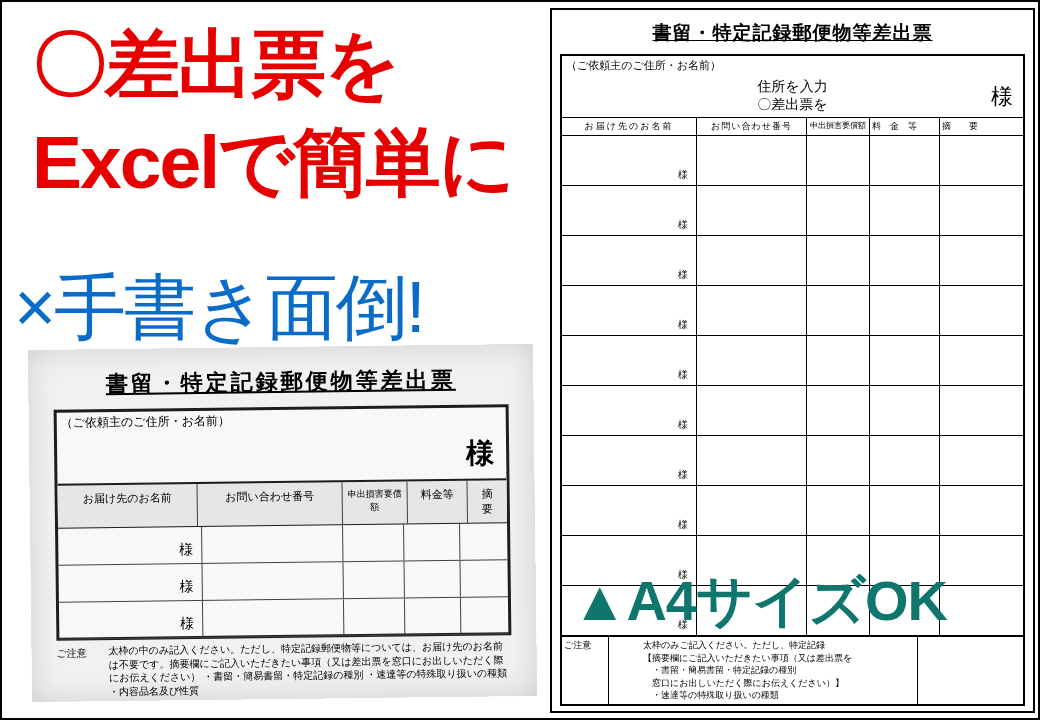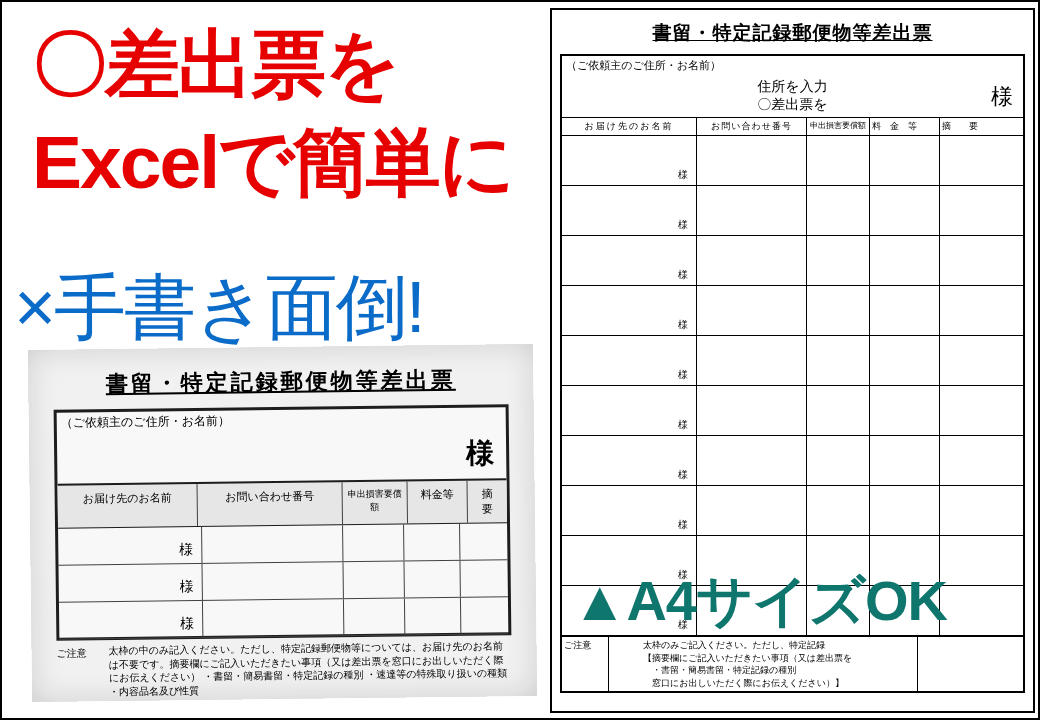--- a/index.html
+++ b/index.html
@@ -330,16 +330,17 @@
         <div class="n5"></div>
       </div>
   </div>
   <div class="notes">
     <div class="lbl">ご注意</div>
     <div class="mid">
       <div>太枠のみご記入ください。ただし、特定記録</div>
       <div>【摘要欄にご記入いただきたい事項（又は差出票を</div>
       <div>　・書留・簡易書留・特定記録の種別</div>
       <div>　窓口にお出しいただく際にお伝えください）】</div>
+      <div>　・速達等の特殊取り扱いの種類</div>
     </div>
     <div class="rgt"></div>
   </div>
 </div>
 
 </body></html>

